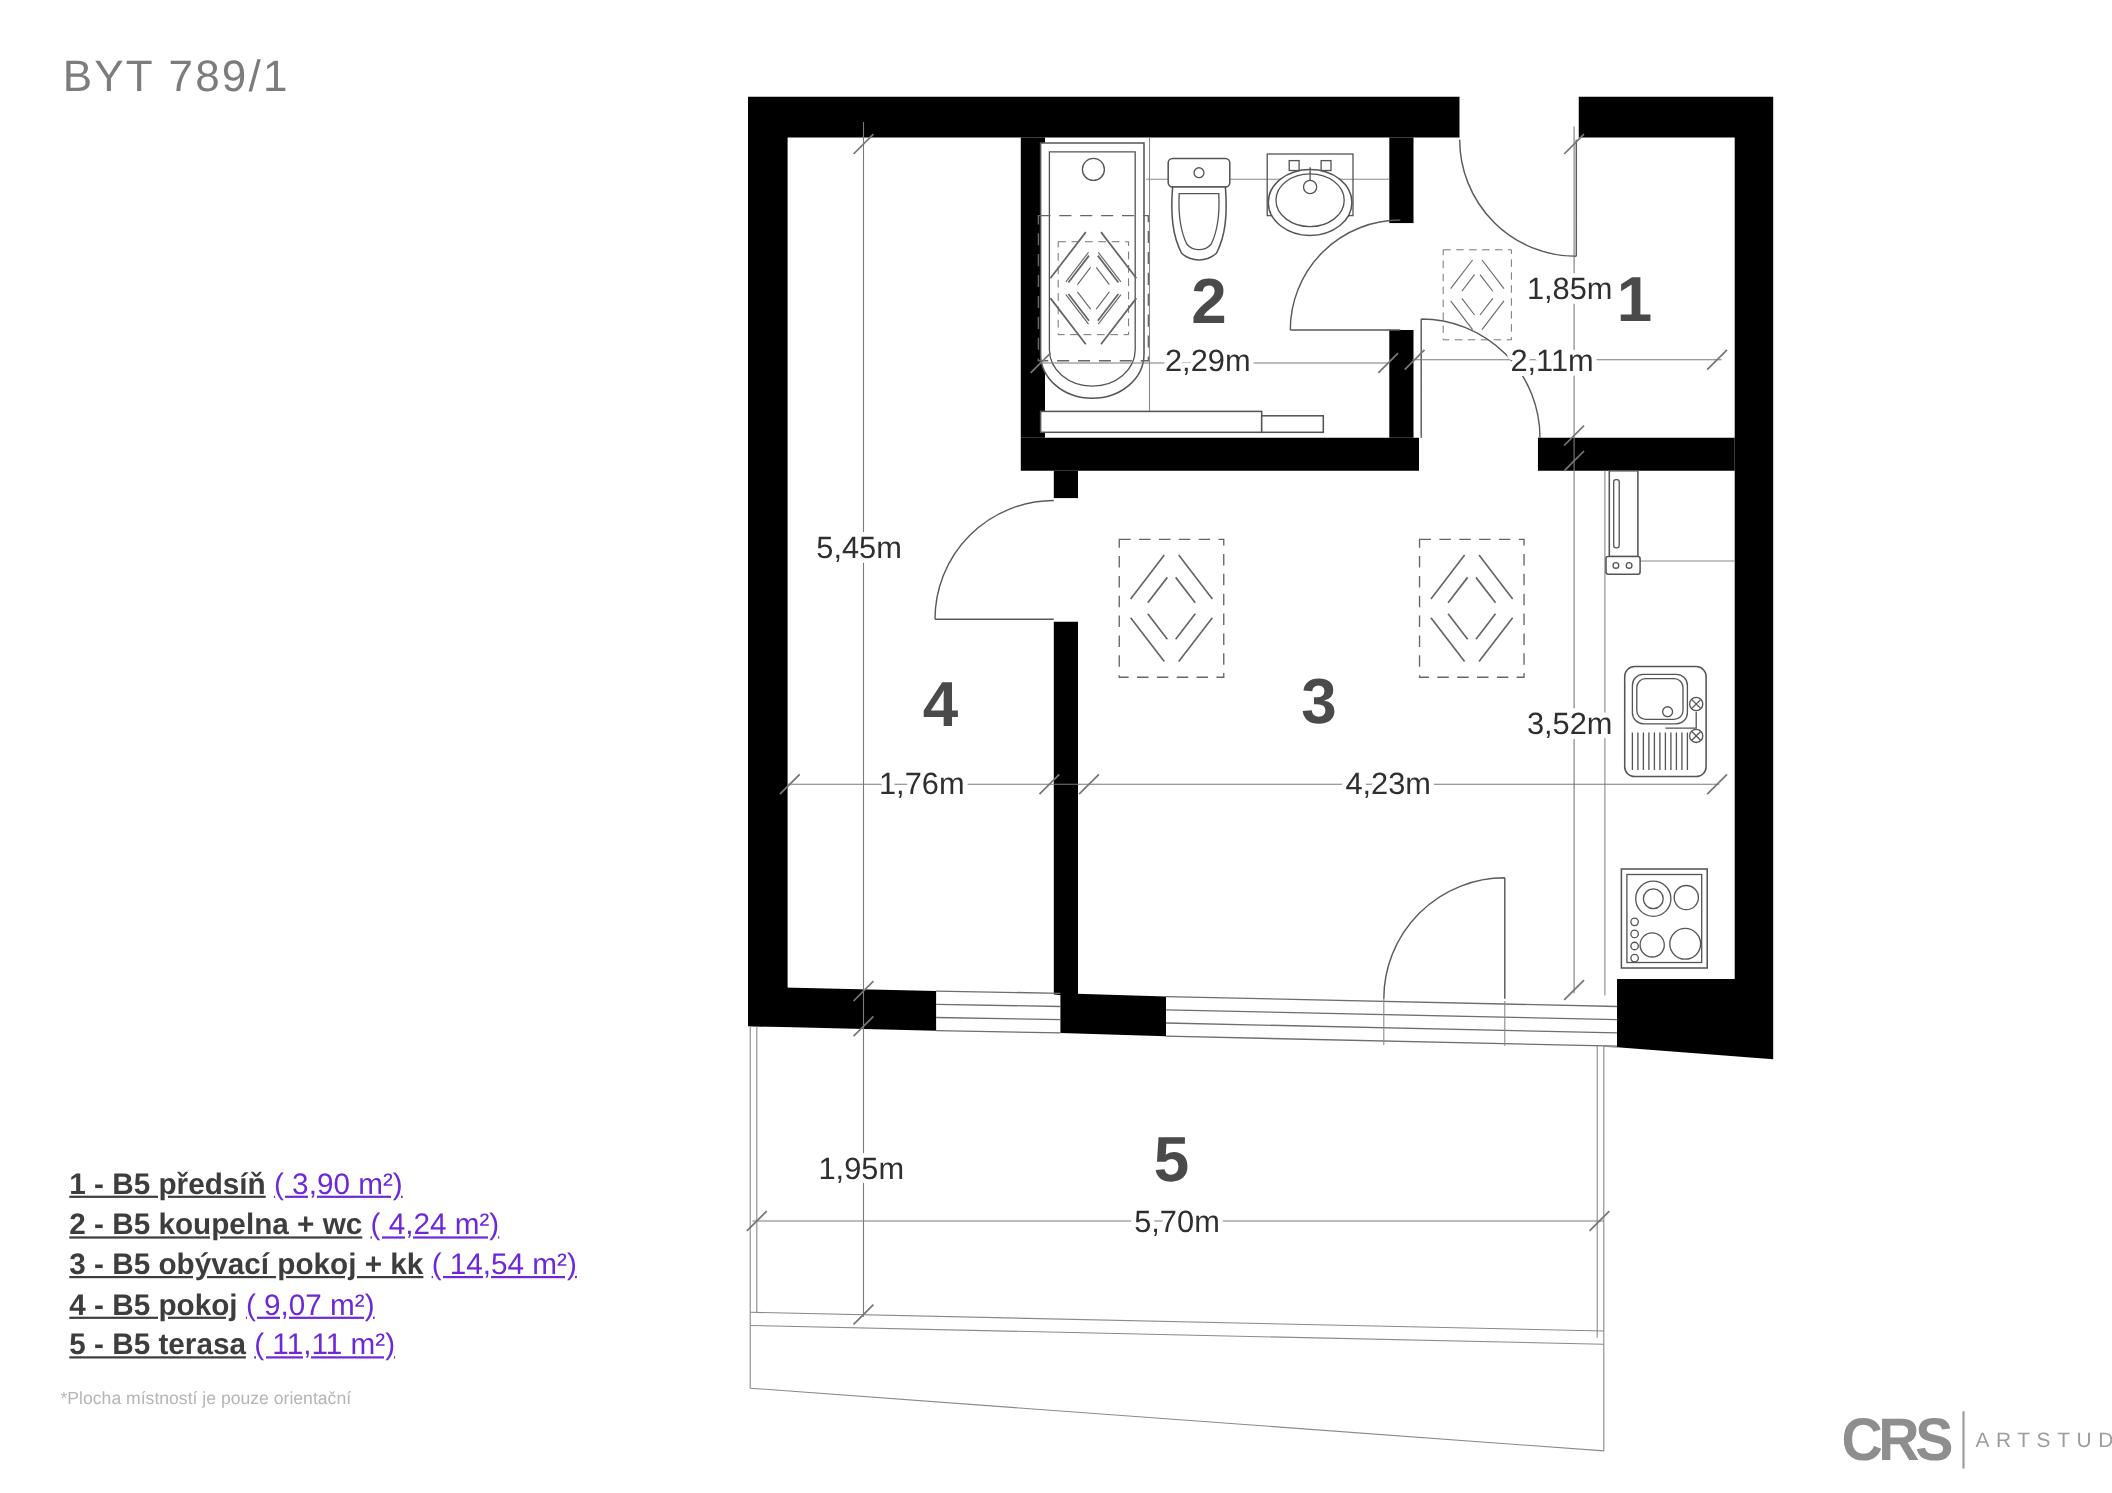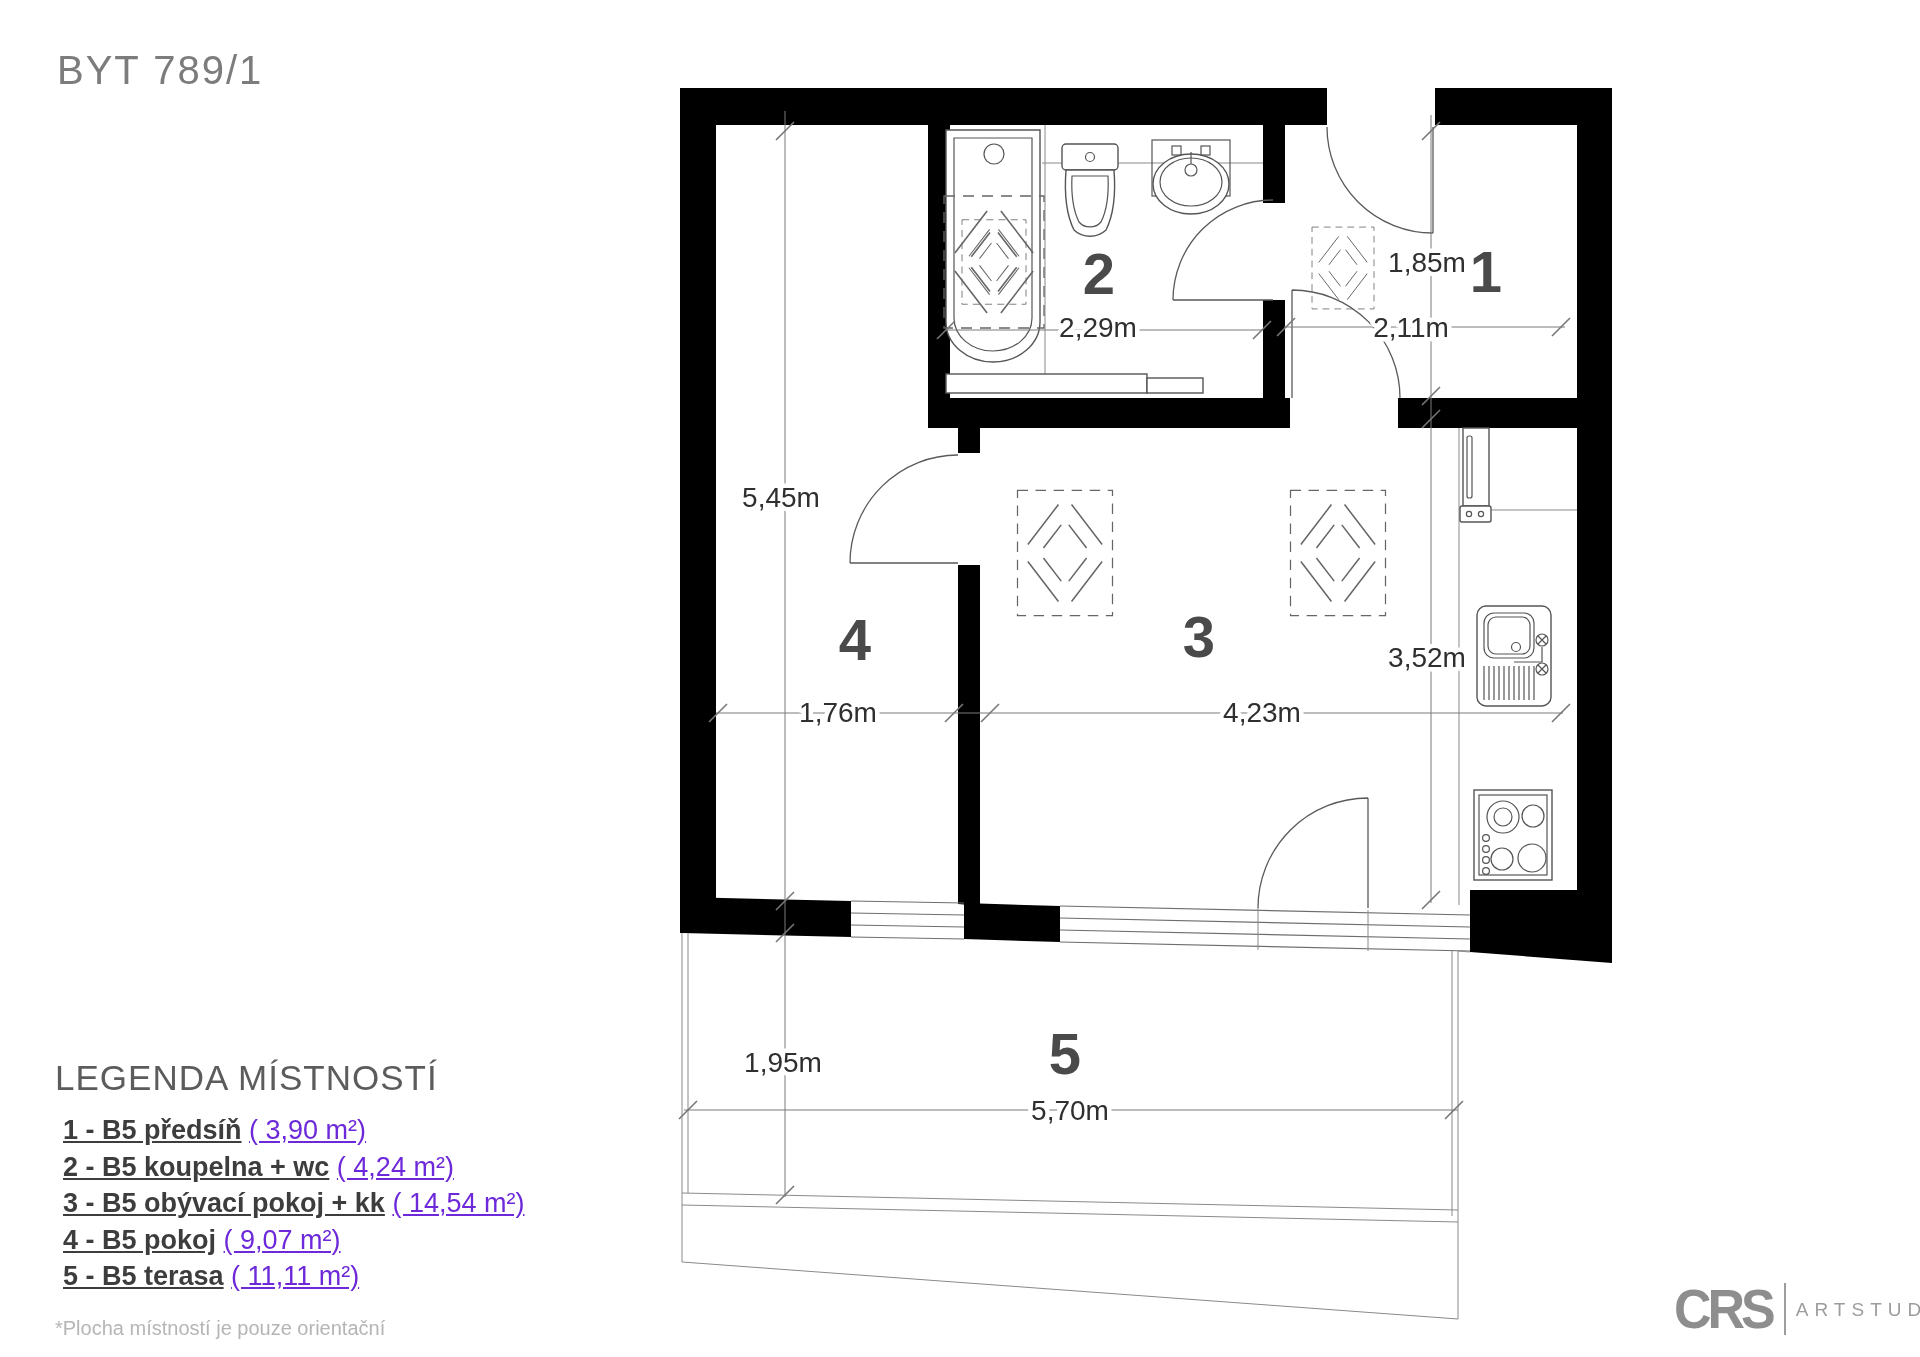--- a/index.html
+++ b/index.html
@@ -9,21 +9,21 @@
 
   .page-title{position:absolute;left:57px;top:48px;font-size:40px;font-weight:300;
               letter-spacing:2px;color:#7c7c7c;}
 
   .legend{position:absolute;left:55px;top:1058px;width:520px;}
   .legend h2{margin:0 0 14px 0;font-size:35px;font-weight:300;letter-spacing:1px;color:#5c5c5c;}
   .legend ul{list-style:none;margin:0;padding:0 0 0 8px;}
   .legend li{font-size:27px;line-height:36.5px;white-space:nowrap;}
   .legend .nm{font-weight:bold;color:#3d3d3d;text-decoration:underline;}
   .legend .ar{font-weight:normal;color:#6d28d9;text-decoration:underline;}
-  .legend .footnote{margin-top:22px;font-size:20px;color:#b5b5b5;}
+  .legend .footnote{margin-top:22px;font-size:16px;color:#b5b5b5;}
 
   .logo{position:absolute;left:1674px;top:1279px;display:flex;align-items:center;}
   .logo .crs{font-size:52px;font-weight:bold;color:#8e8e8e;letter-spacing:-4px;
              transform:scaleY(1.05);}
   .logo .bar{width:2px;height:52px;background:#9d9d9d;margin:0 10px 0 12px;}
   .logo .words{display:flex;flex-direction:row;justify-content:center;}
   .logo .words span{font-size:19px;font-weight:300;color:#9d9d9d;letter-spacing:6px;line-height:25px;}
 
   
   .wall{fill:#000;stroke:none;}
@@ -216,21 +216,20 @@
       <text class="roomnum" x="1099" y="294">2</text>
       <text class="roomnum" x="1199" y="657">3</text>
       <text class="roomnum" x="855" y="660">4</text>
       <text class="roomnum" x="1065" y="1074">5</text>
     </g>
   </svg>
 
   <div class="page-title">BYT 789/1</div>
 
   <div class="legend">
-    <h2>LEGENDA MÍSTNOSTÍ</h2>
     <ul>
       <li><span class="nm">1 - B5 předsíň</span> <span class="ar">( 3,90 m²)</span></li>
       <li><span class="nm">2 - B5 koupelna + wc</span> <span class="ar">( 4,24 m²)</span></li>
       <li><span class="nm">3 - B5 obývací pokoj + kk</span> <span class="ar">( 14,54 m²)</span></li>
       <li><span class="nm">4 - B5 pokoj</span> <span class="ar">( 9,07 m²)</span></li>
       <li><span class="nm">5 - B5 terasa</span> <span class="ar">( 11,11 m²)</span></li>
     </ul>
     <div class="footnote">*Plocha místností je pouze orientační</div>
   </div>
 

